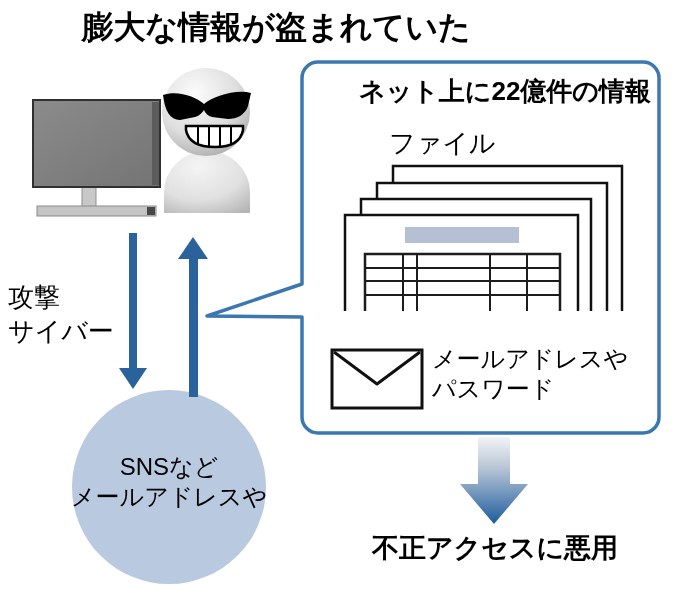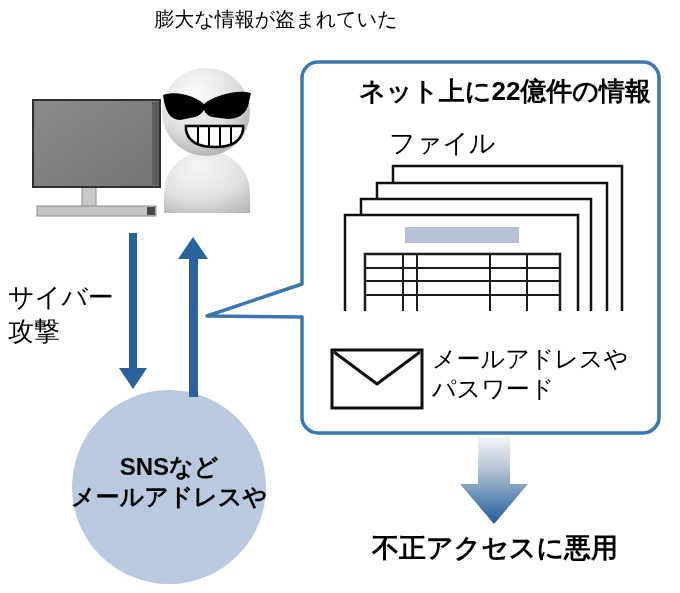--- a/index.html
+++ b/index.html
@@ -1,22 +1,22 @@
 <!DOCTYPE html>
 <html><head>
 <meta charset="utf-8">
 <style>
   html,body{margin:0;padding:0;background:#ffffff;}
   #stage{
     position:relative;width:680px;height:593px;background:#ffffff;overflow:hidden;
     font-family:"Liberation Sans","DejaVu Sans",sans-serif;color:#000;
   }
   #diagram-svg{position:absolute;left:0;top:0;}
-  .txt{position:absolute;white-space:nowrap;font-weight:bold;}
-  .title{left:76px;top:6px;width:400px;text-align:center;font-size:20px;font-weight:400;letter-spacing:0px;}
+  .txt{position:absolute;white-space:nowrap;}
+  .title{left:76px;top:6px;width:400px;text-align:center;font-size:32px;font-weight:700;letter-spacing:0px;}
   .cyber{left:8px;top:280px;font-size:26px;font-weight:400;line-height:34px;}
   .circle-label{left:47px;top:452px;width:244px;text-align:center;font-size:24px;line-height:30px;}
   .box-heading{left:304px;top:74px;width:354px;text-align:center;font-size:26px;font-weight:700;padding-left:24px;}
   .files-label{left:389px;top:126px;width:200px;text-align:left;font-size:26px;font-weight:400;}
   .creds{left:432px;top:344px;font-size:24px;line-height:30px;font-weight:400;}
   .misuse{left:344px;top:530px;width:302px;text-align:center;font-size:27px;font-weight:700;}
 </style>
 </head>
 <body>
 
@@ -92,22 +92,22 @@
       <path d="M198,127 V145 M209,127 V147 M220,127 V147 M231,127 V145" stroke="#000000" stroke-width="2"></path>
     </g>
 
     <polygon points="129,233 137,233 137,368 147,368 133,389 119,368 129,368" fill="#2a629c"></polygon>
     <polygon points="193,237 208,259 198,259 198,397 189,397 189,259 178,259" fill="#2a629c"></polygon>
   </svg>
 
   <div class="txt title">膨大な情報が盗まれていた</div>
 
   <div class="txt cyber">
+    <div>攻撃</div>
     <div>サイバー</div>
-    <div>攻撃</div>
   </div>
 
   <div class="txt circle-label">
     <div>SNSなど</div>
     <div>メールアドレスや</div>
   </div>
 
   <div class="txt box-heading">ネット上に22億件の情報</div>
 
   <div class="txt files-label">ファイル</div>

